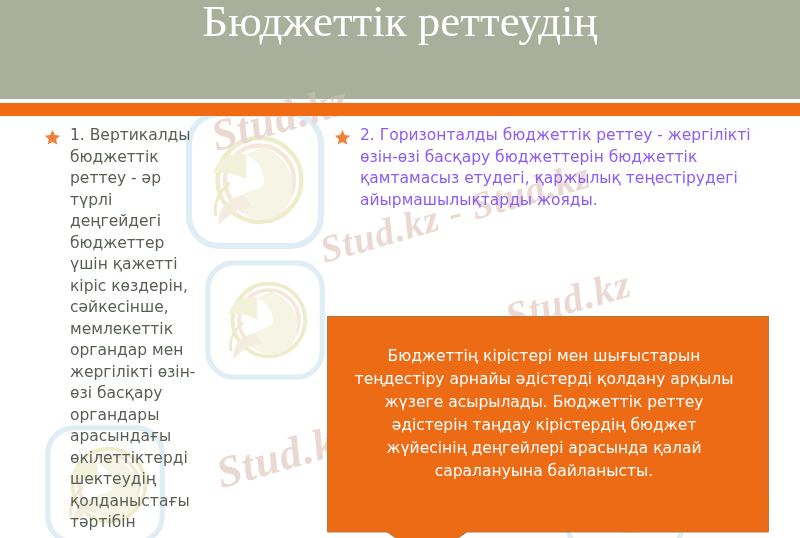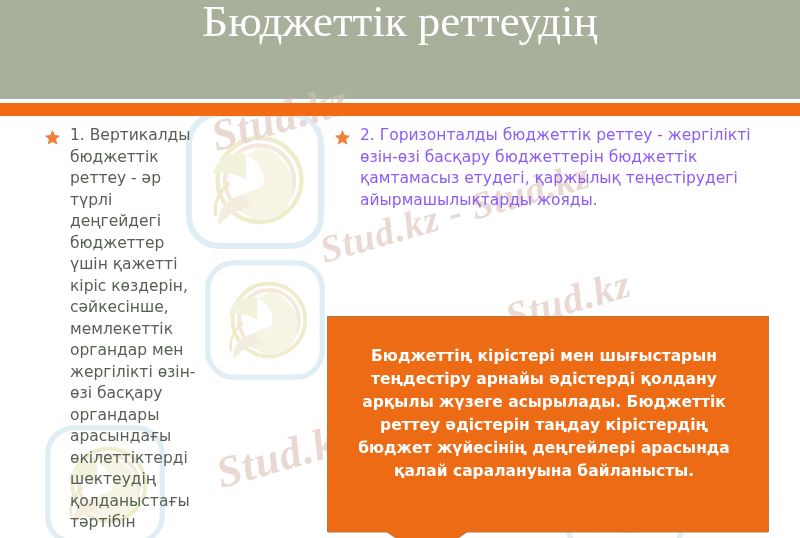--- a/index.html
+++ b/index.html
@@ -129,21 +129,20 @@
     z-index: 4;
   }
   #callout-body {
     position: relative;
     background: #ee6b16;
     border: 1px solid #b5793f;
     border-bottom: none;
     box-sizing: border-box;
     padding: 28px 30px 20px 22px;
     min-height: 147px;
-    font-weight: bold;
   }
   #callout-text {
     font-family: "DejaVu Sans", "Liberation Sans", sans-serif;
     color: #ffffff;
     font-size: 15.5px;
     line-height: 23px;
     text-align: center;
   }
   #callout-tail-wrap {
     position: relative;

